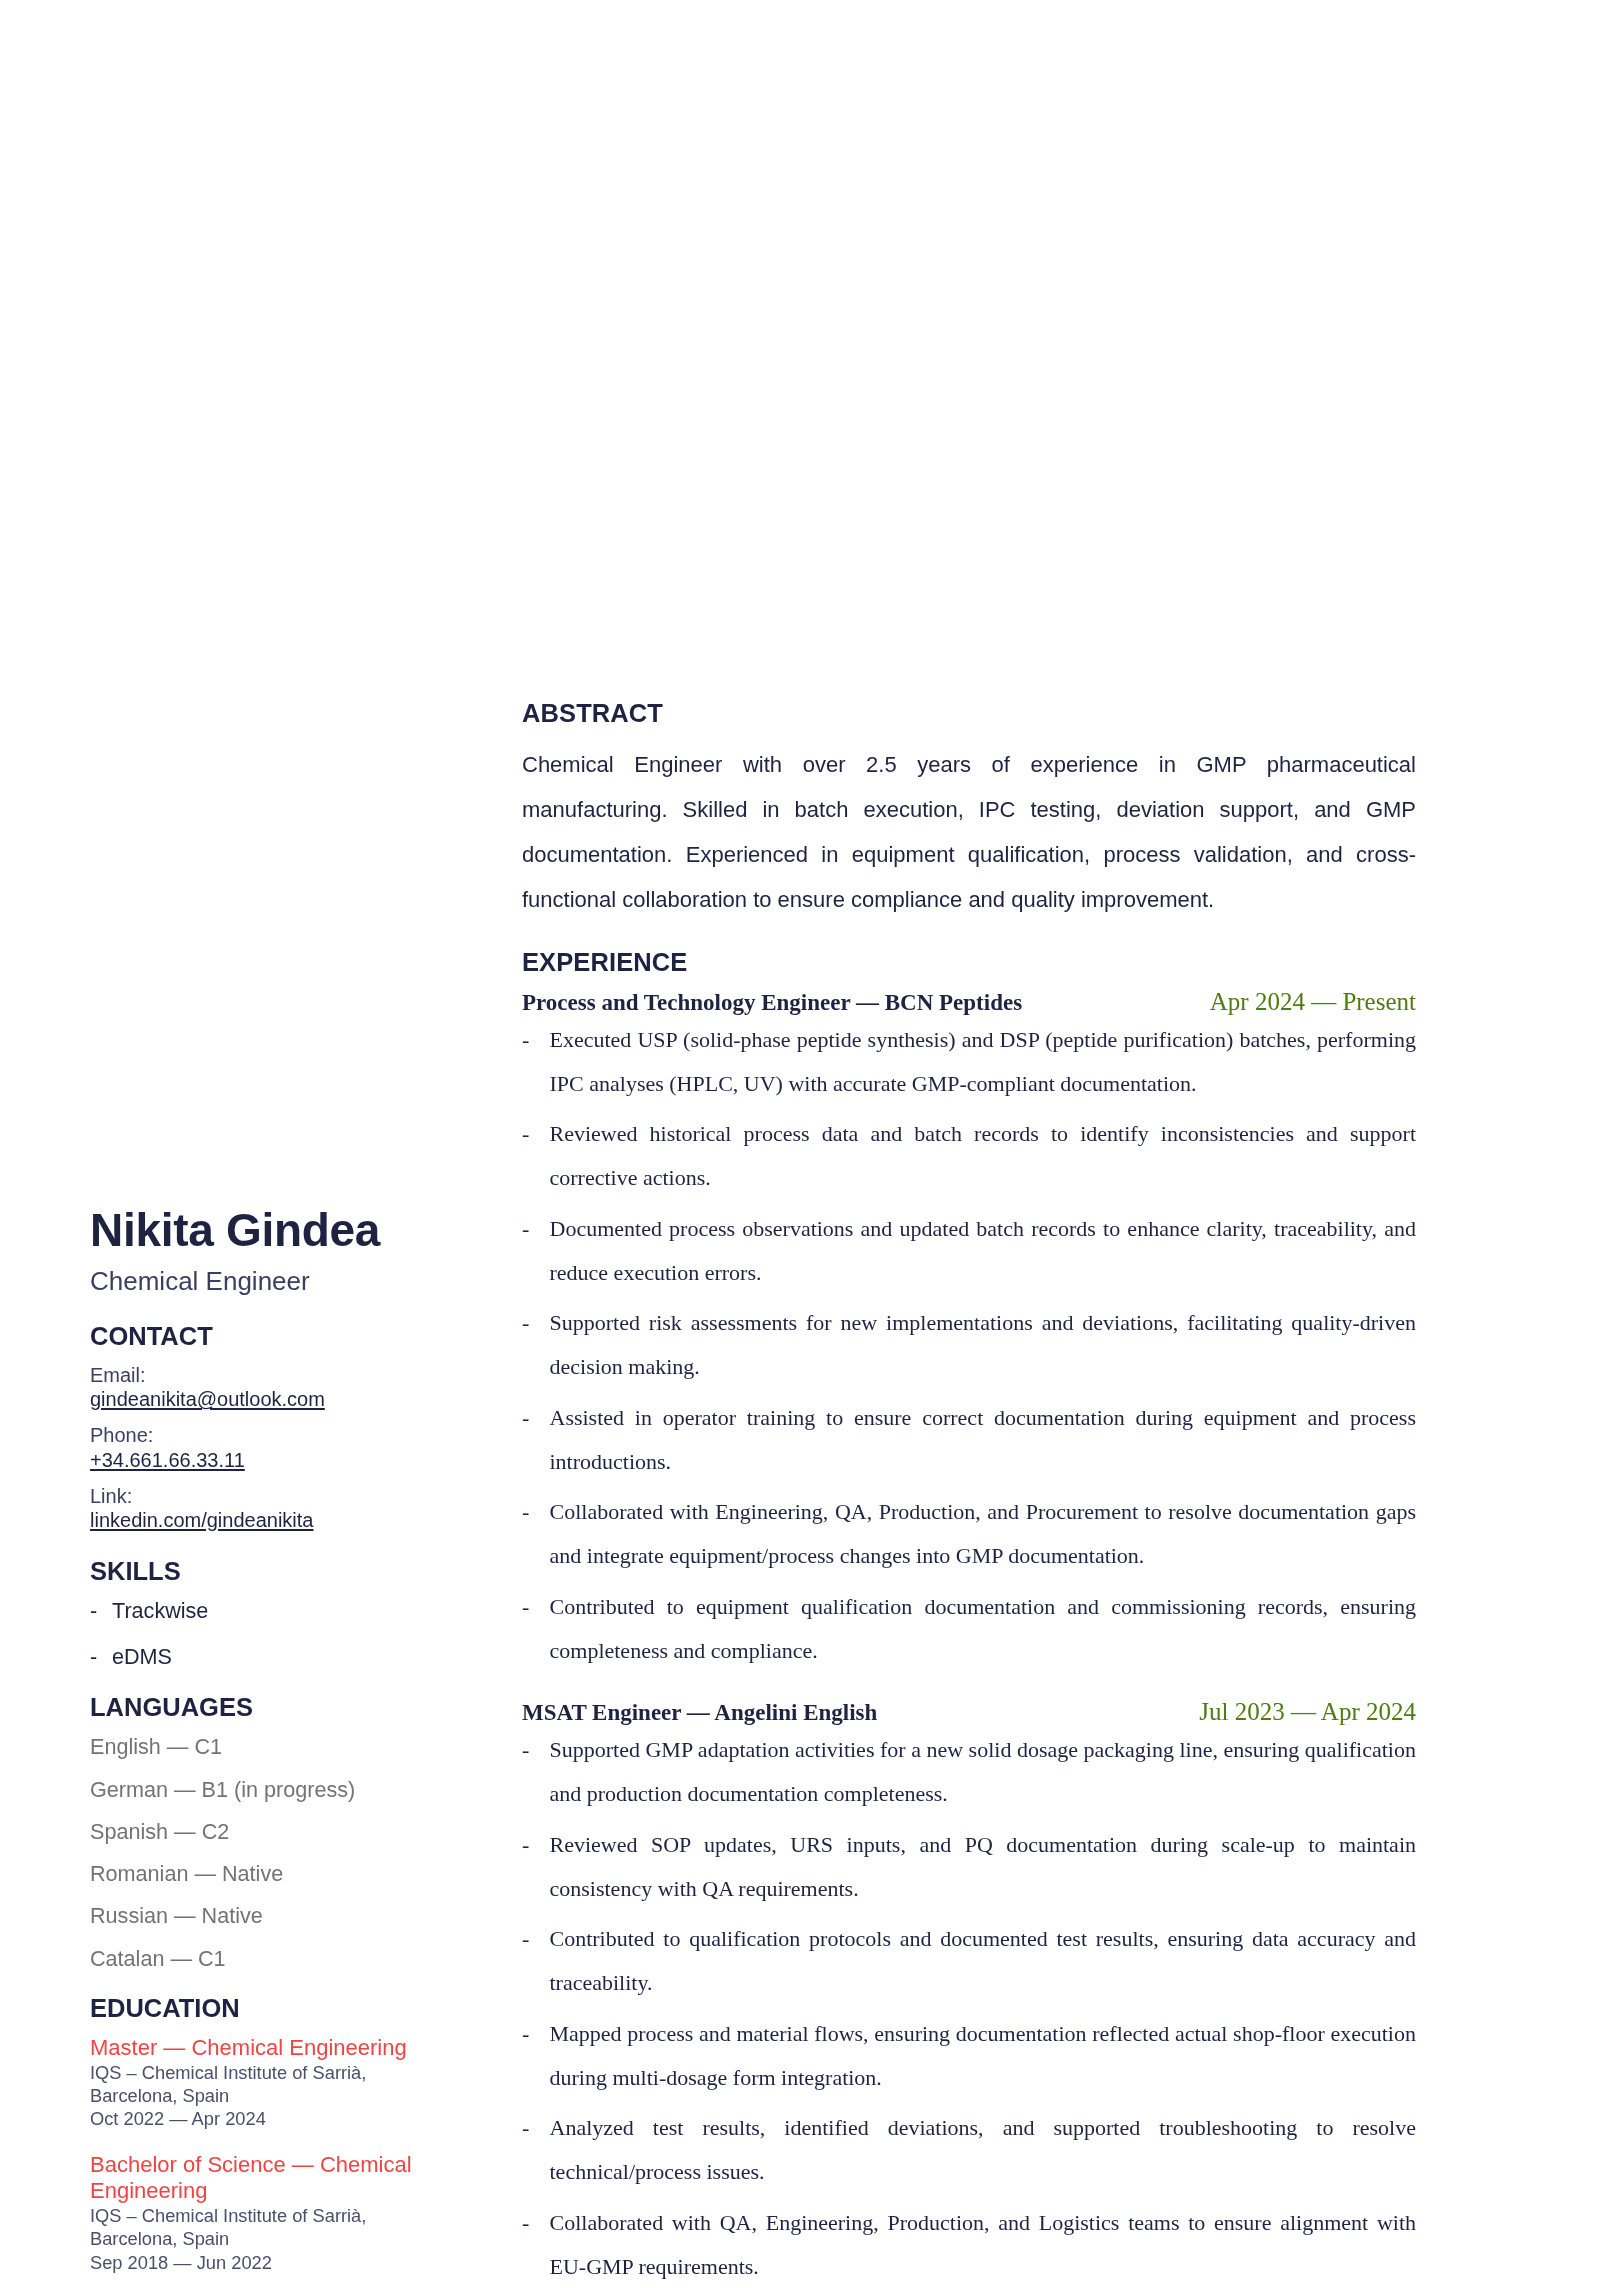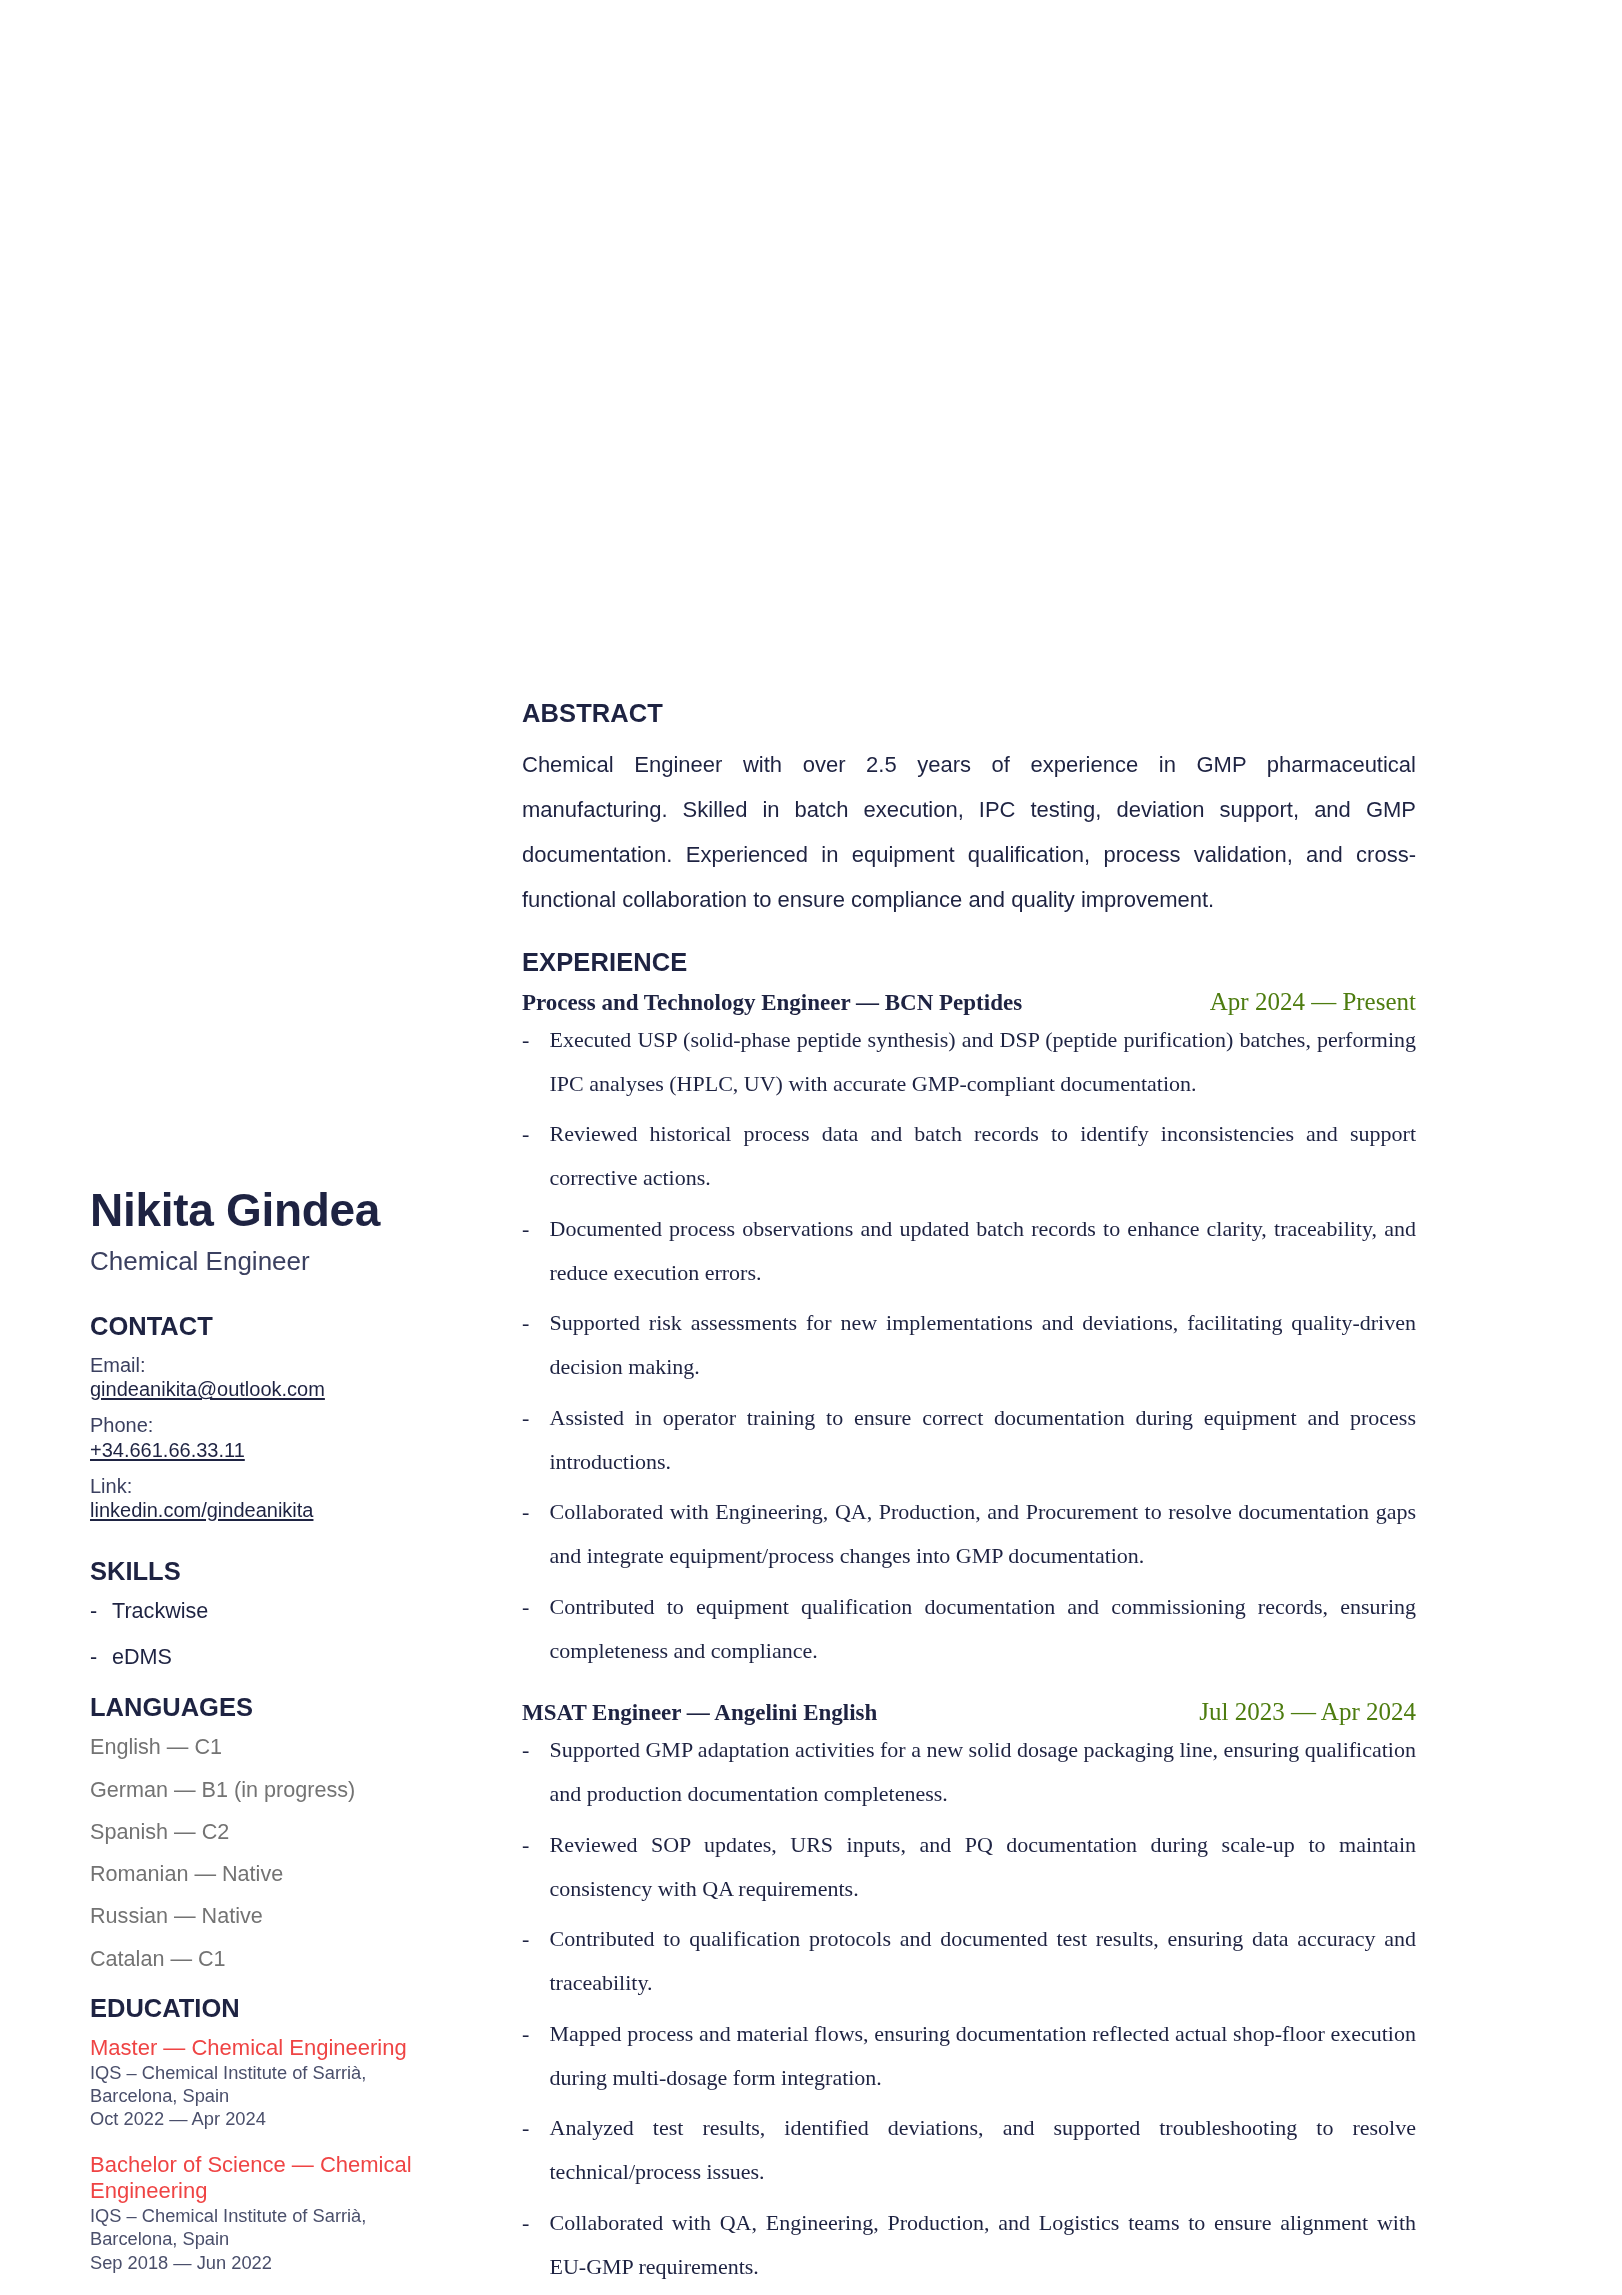--- a/index.html
+++ b/index.html
@@ -35,21 +35,21 @@
     font-weight:400;
     color:#3b4060;
     margin-top:11.8px;
     line-height:1.2;
   }
 
   .side-heading {
     font-size:25.5px;
     font-weight:bold;
     color:#1e2342;
-    margin-top:34px;
+    margin-top:24px;
     margin-bottom:13px;
     line-height:1.1;
   }
   .side-heading.tight { margin-top:22px; }
 
   .contact-block { margin-bottom:11.8px; line-height:1.22; }
   .contact-label { font-size:20px; color:#3b4060; display:block; }
   .contact-value {
     font-size:20px;
     color:#1e2342;

